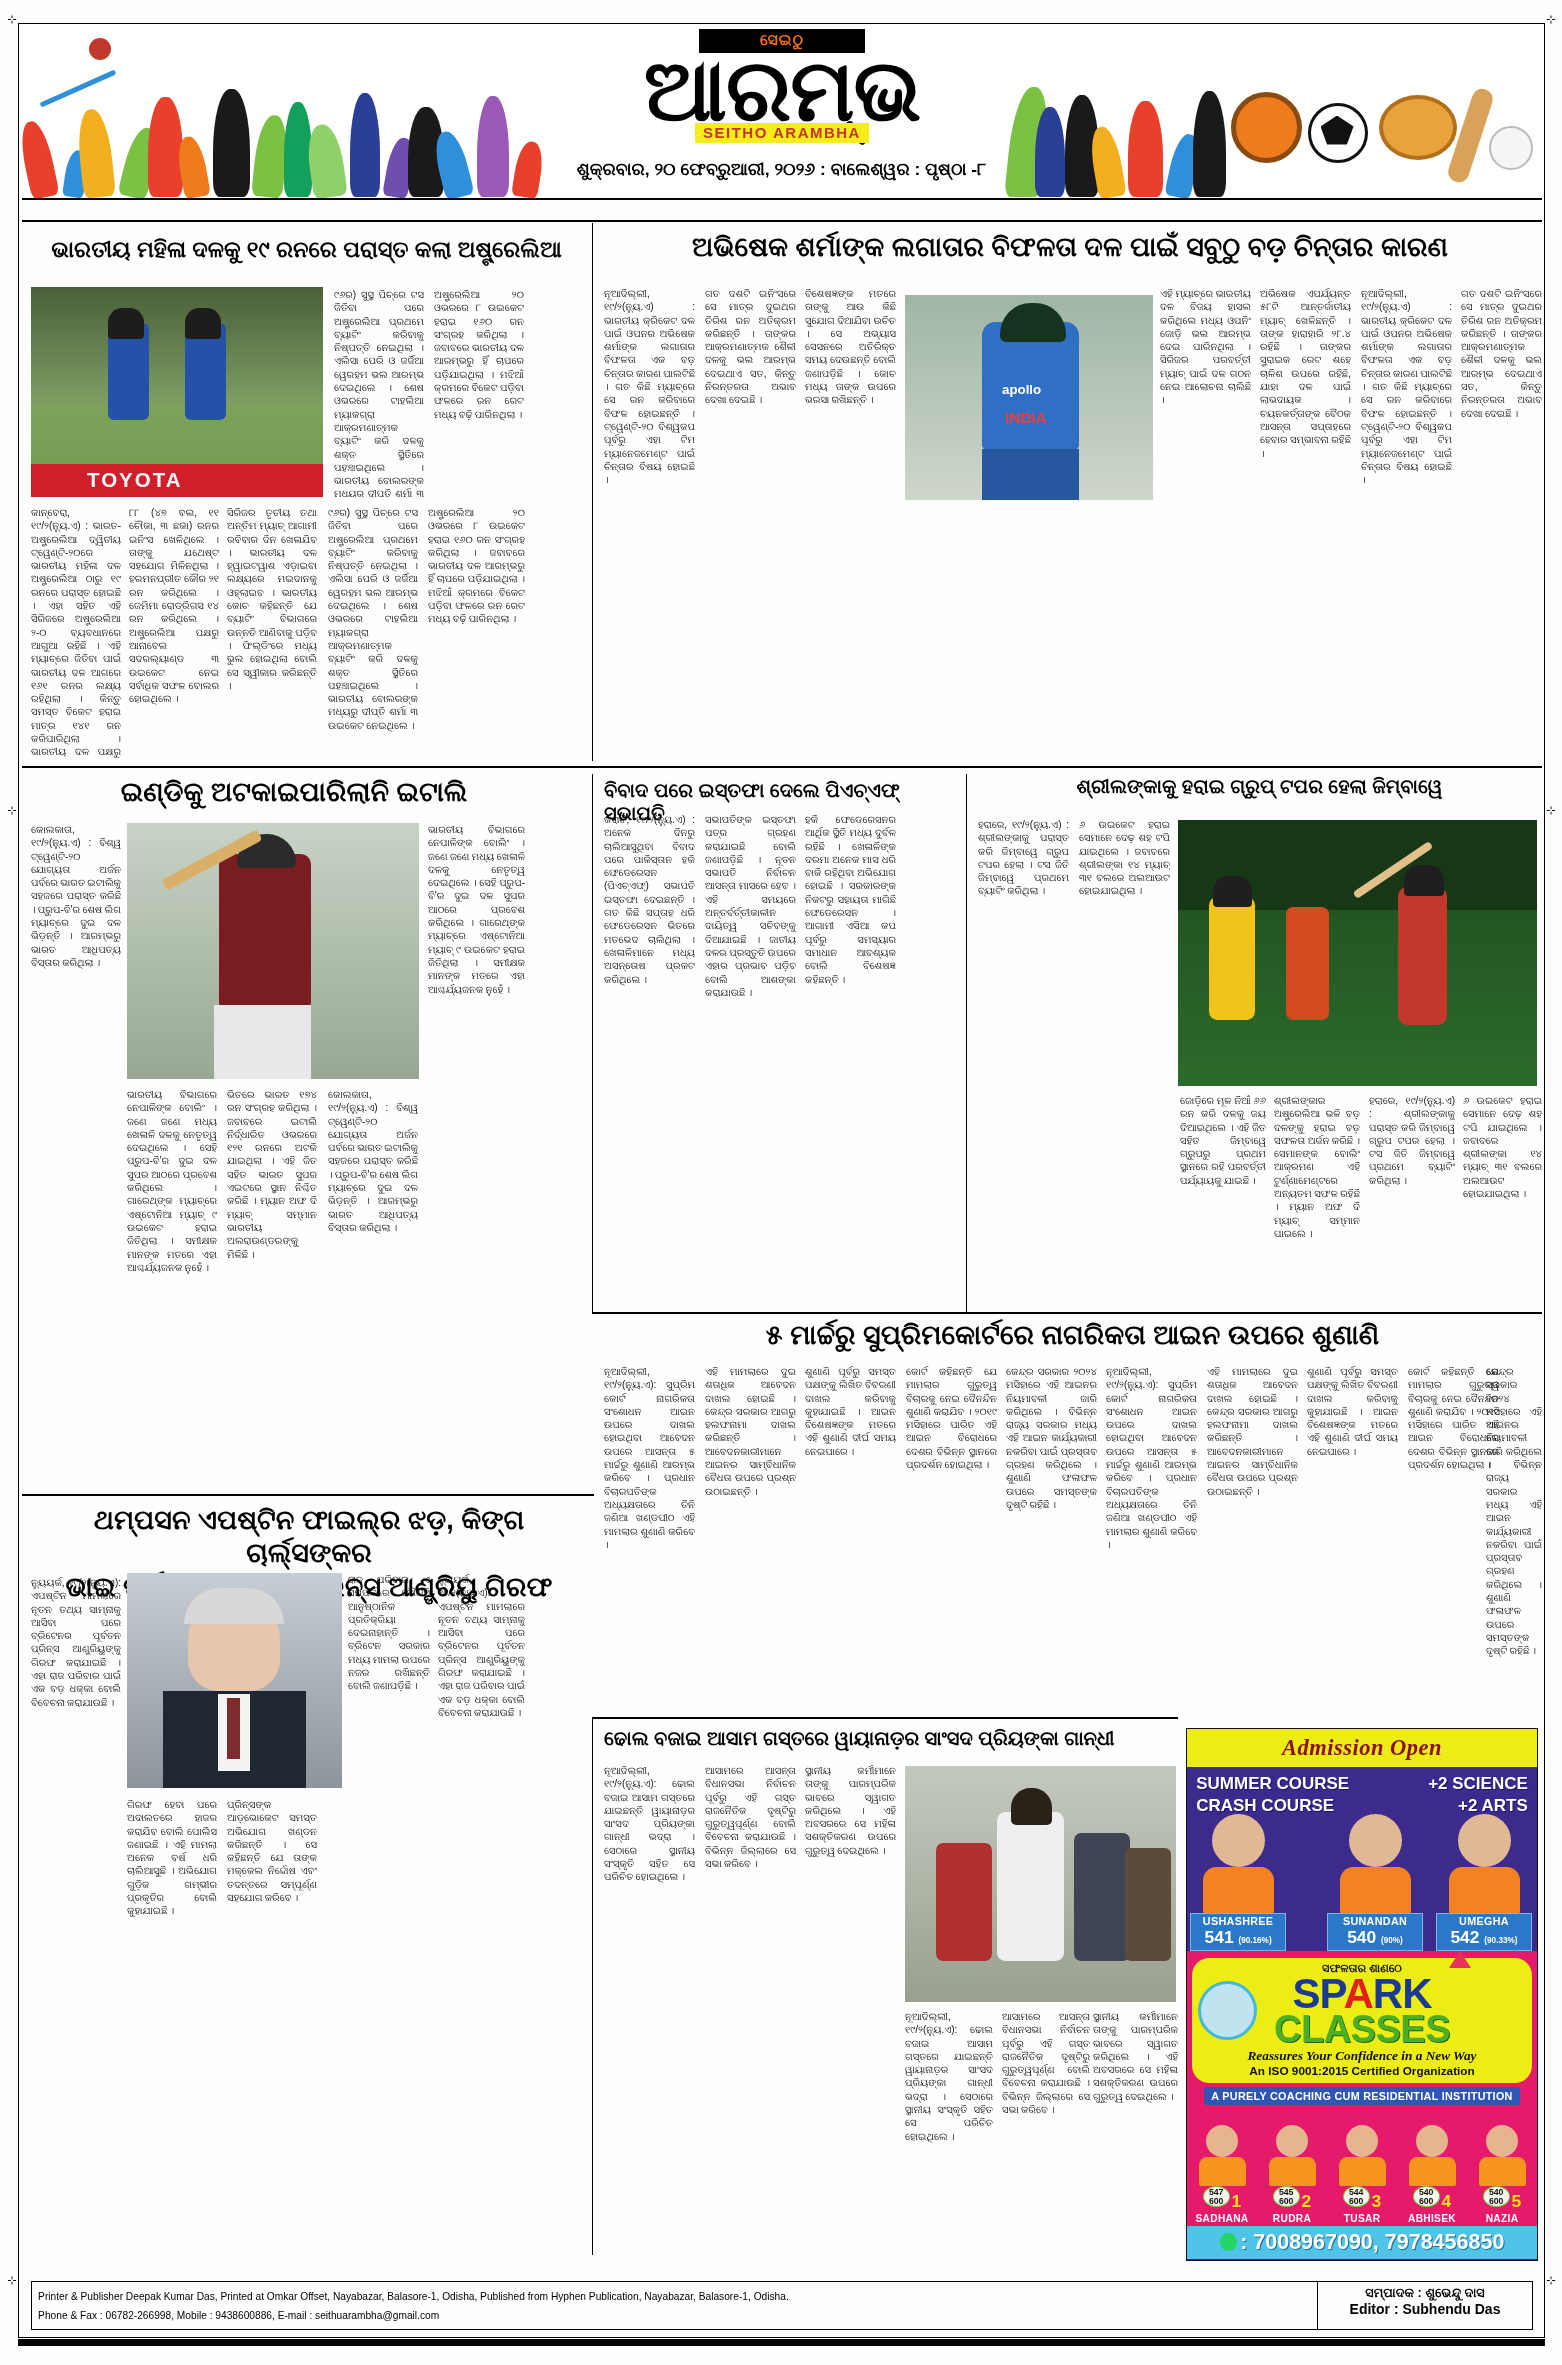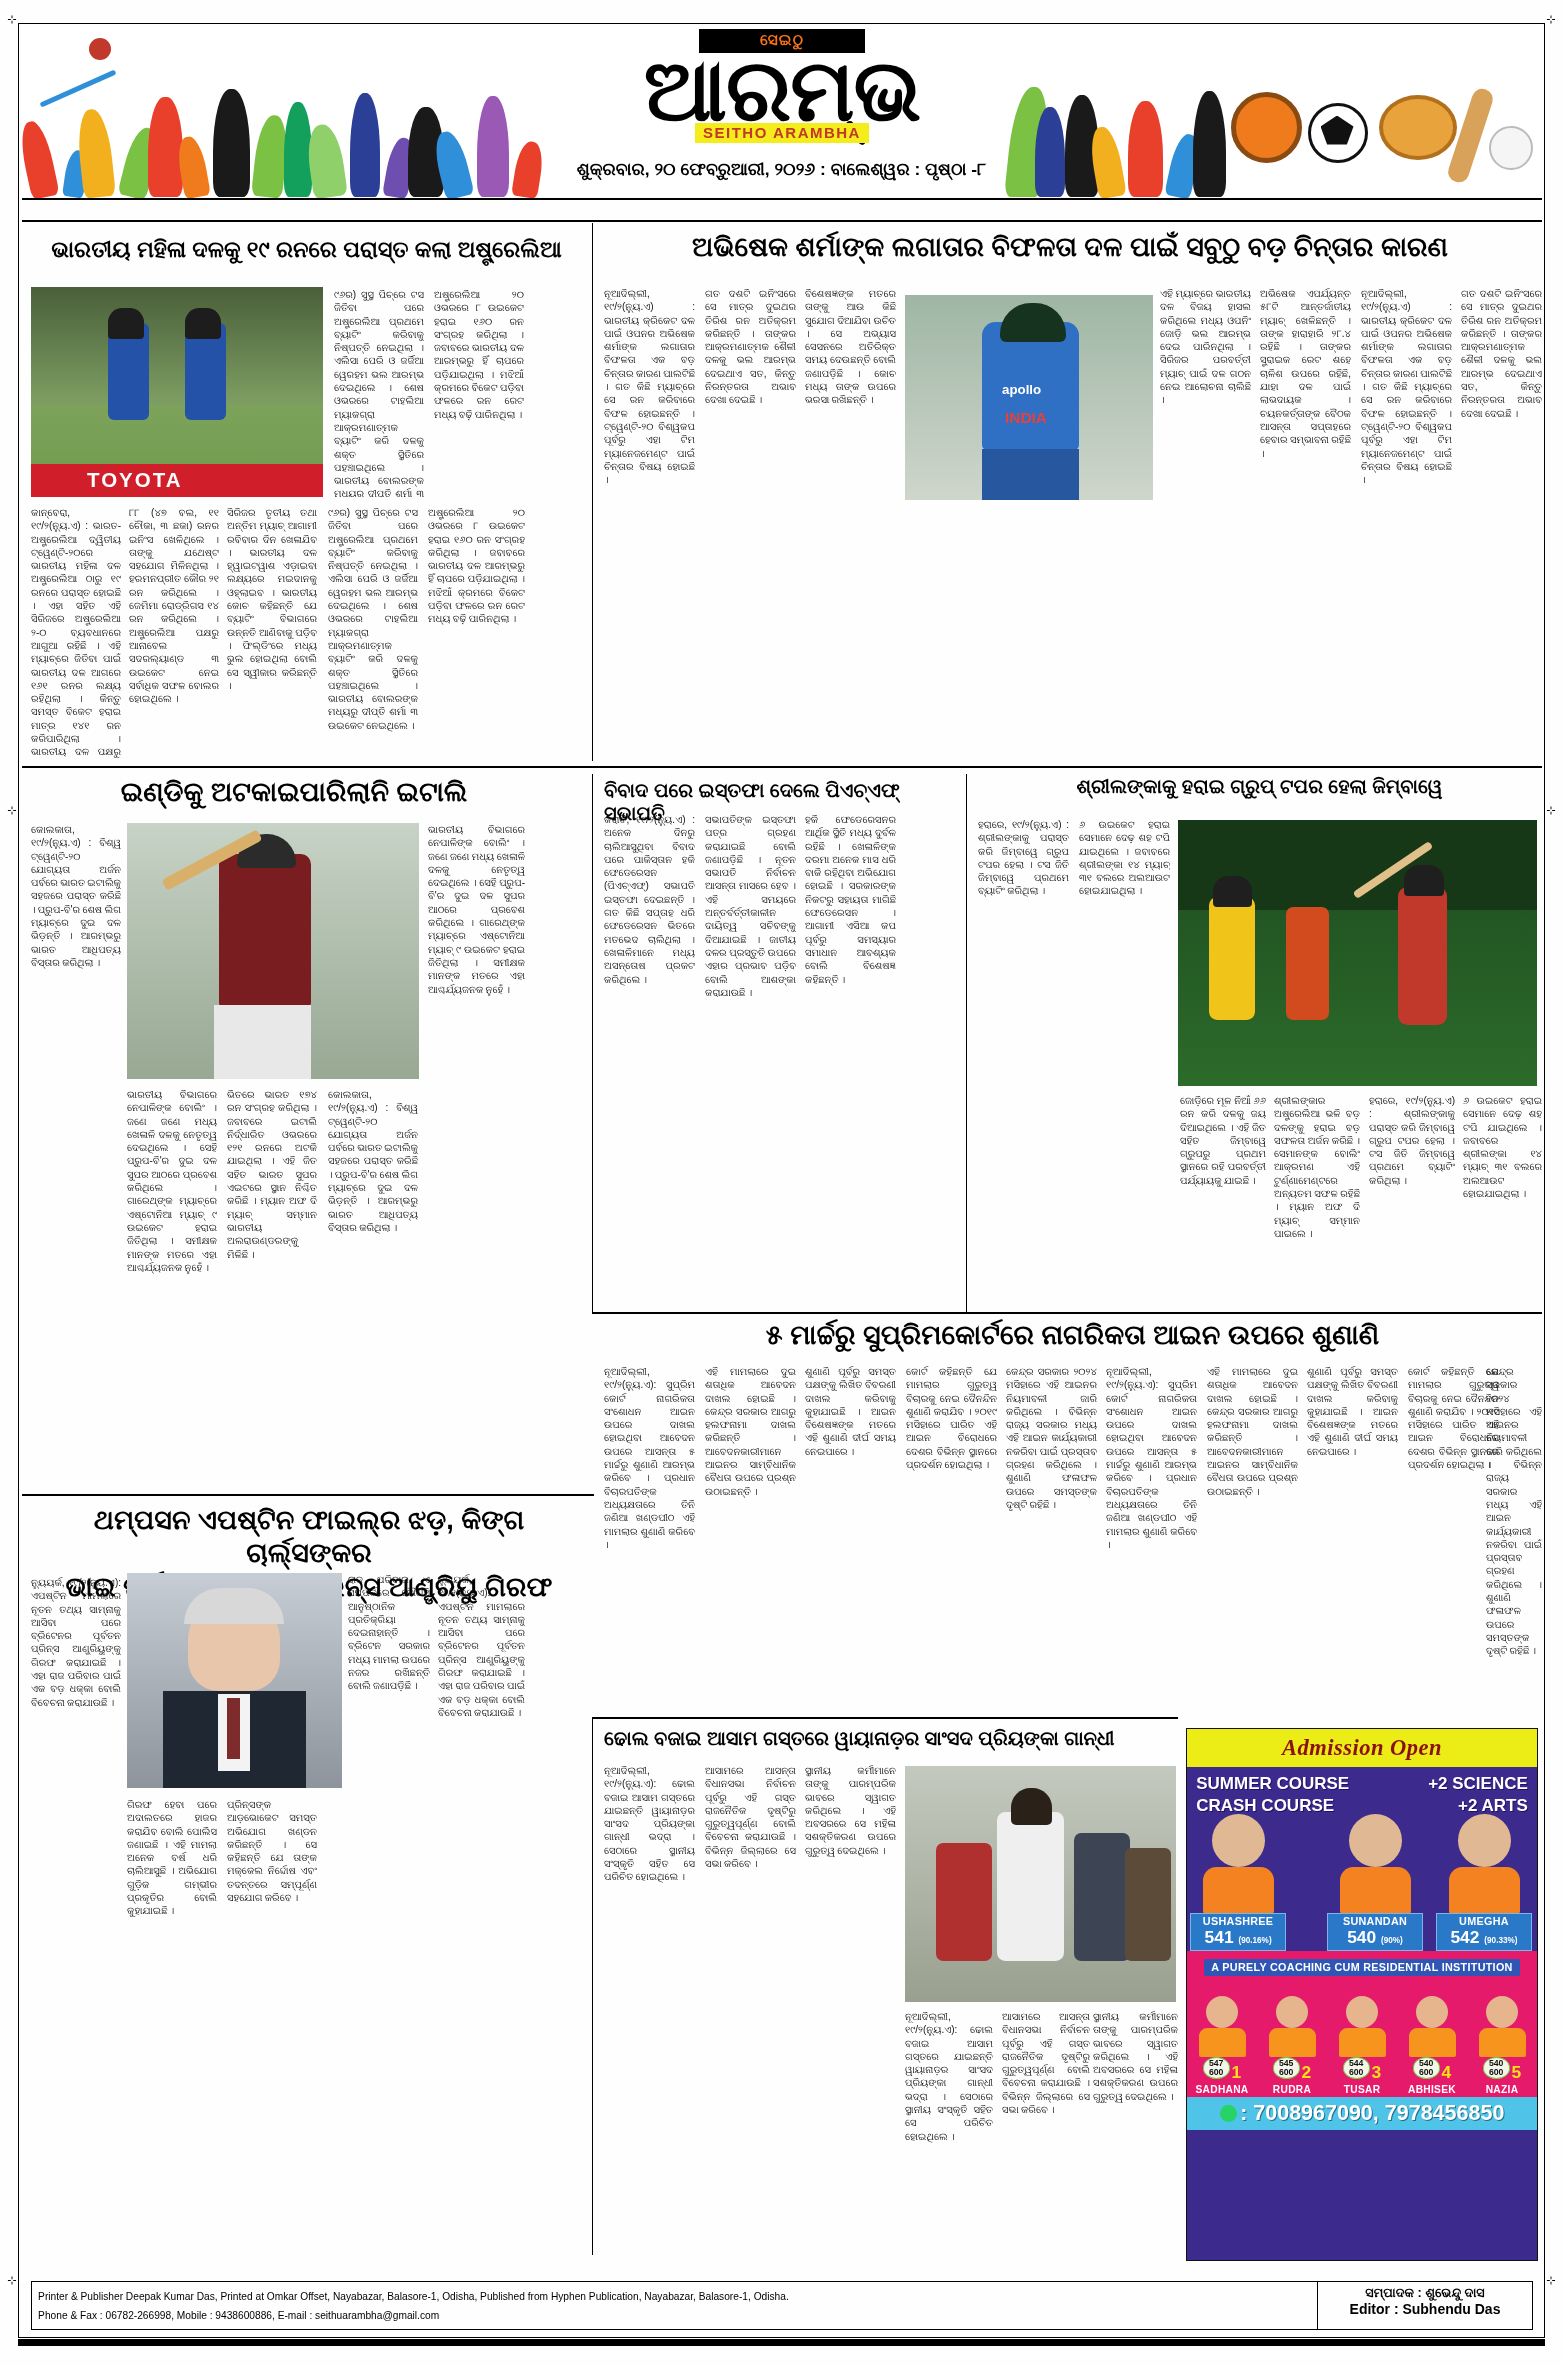--- a/index.html
+++ b/index.html
@@ -442,20 +442,29 @@
         <div class="torso"></div>
         <div class="plate">
           <div class="nm">UMEGHA</div>
           <div class="sc"><span>542</span>
             <small>(90.33%)</small></div>
         </div>
       </div>
     </div>
 
     <div style="background:#e61a6b; padding-top:3.1px;">
+      <div class="ad-logo">
+        <div style="position:absolute; left:6.1px; top:23.6px; width:59px; height:59px; border-radius:50%; background:#bfe3ef; border:3.1px solid #46b7d8;"></div>
+        <div style="position:absolute; right:61px; top:-6.1px; width:0;height:0;border-left:11.3px solid transparent;border-right:11.3px solid transparent;border-bottom:17.4px solid #e8325a;"></div>
+        <div class="odia">ସଫଳତାର ଶାଣଠେ</div>
+        <div class="spark"><span>SP</span><em>A</em><span>RK</span></div>
+        <div class="classes">CLASSES</div>
+        <div class="reassure">Reassures Your Confidence in a New Way</div>
+        <div class="iso">An ISO 9001:2015 Certified Organization</div>
+      </div>
       <div class="ad-purely">A PURELY COACHING CUM RESIDENTIAL INSTITUTION</div>
     </div>
 
     <div class="ad-bottomband">
       <div class="ad-five">
         <div class="f5">
             <div class="h"></div>
             <div class="t"></div>
           </div>
         <div class="f5">

